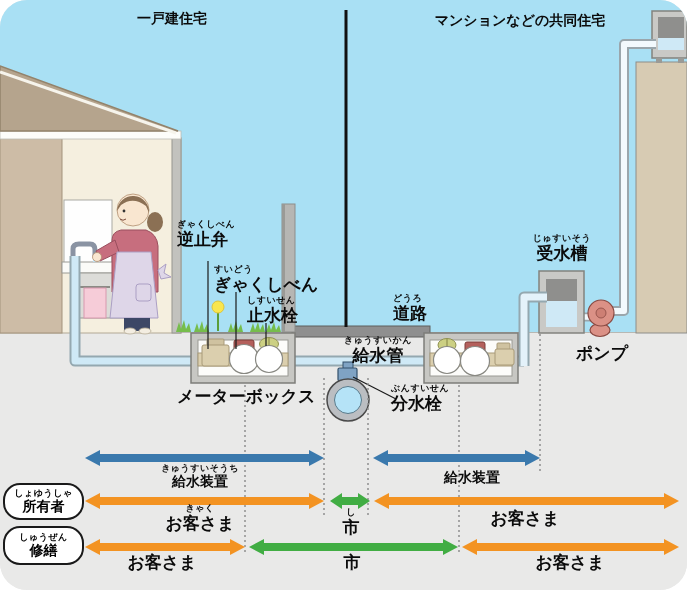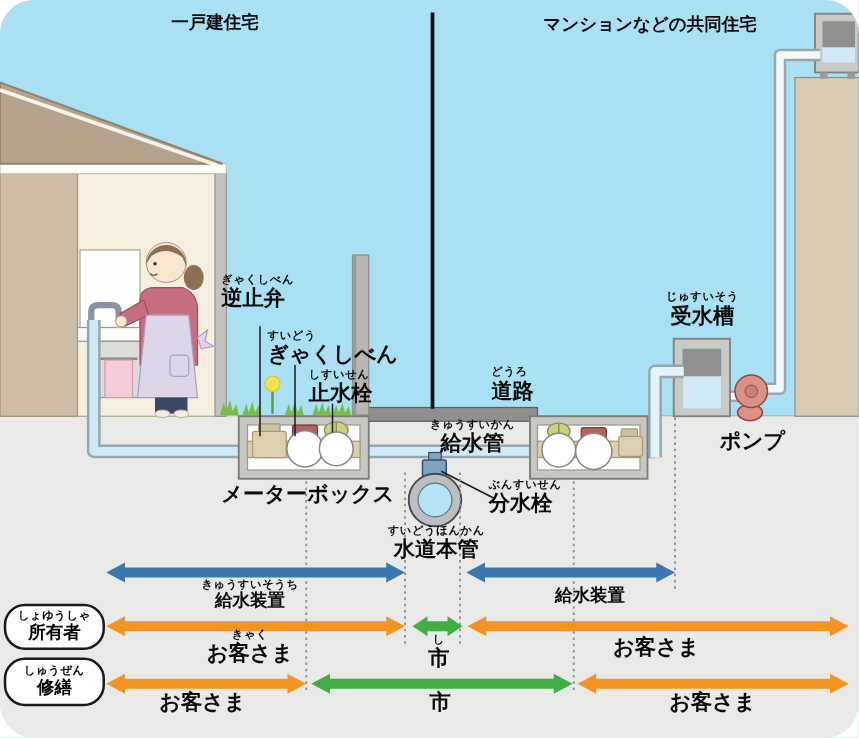--- a/index.html
+++ b/index.html
@@ -205,24 +205,20 @@
 <div class="lbl center" style="left:602px;top:344px">
   <span class="main">ポンプ</span>
 </div>
 <div class="lbl" style="left:177px;top:387px">
   <span class="main">メーターボックス</span>
 </div>
 <div class="lbl" style="left:391px;top:384px">
   <span class="furi">ぶんすいせん</span>
   <span class="main">分水栓</span>
 </div>
-<div class="lbl center" style="left:349px;top:421px">
-  <span class="furi">すいどうほんかん</span>
-  <span class="main">水道本管</span>
-</div>
 
 <div class="lbl center" style="left:200px;top:464px">
   <span class="furi">きゅうすいそうち</span>
   <span class="main sm">給水装置</span>
 </div>
 <div class="lbl center" style="left:472px;top:470px">
   <span class="main sm">給水装置</span>
 </div>
 
 <div class="lbl center" style="left:200px;top:504px">

